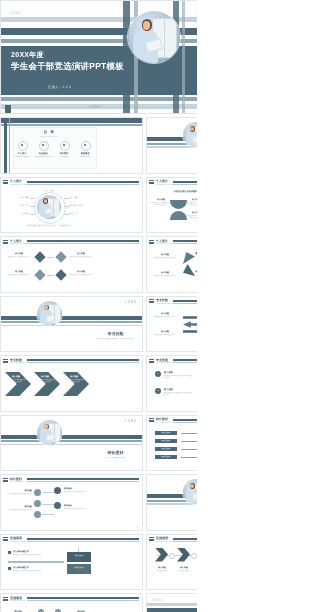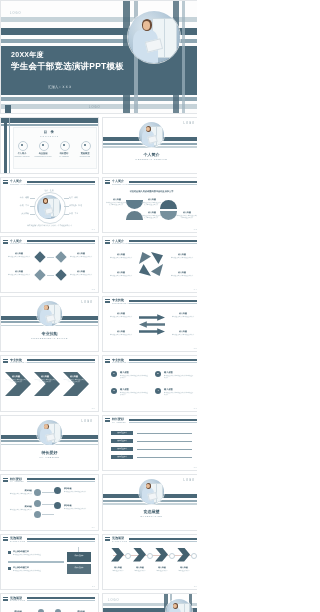--- a/index.html
+++ b/index.html
@@ -1,19 +1,19 @@
 <!DOCTYPE html>
 <html><head>
 <meta charset="utf-8">
 <style>
   html,body{margin:0;padding:0;background:#ffffff;}
   body{width:197px;height:612px;overflow:hidden;font-family:"Liberation Sans","DejaVu Sans",sans-serif;}
   .deck{width:197px;height:612px;display:flex;flex-direction:column;gap:3px;background:#fff;}
   .row{display:flex;gap:3px;width:197px;}
-  .slide{position:relative;width:97px;height:54.5px;background:#fff;border:0.5px solid #e3e6e9;overflow:hidden;flex:none;}
+  .slide{position:relative;width:97px;height:54.5px;background:#fff;border:0.5px solid #e3e6e9;overflow:hidden;flex:none;padding-left:44px;}
   .slide.full{width:197px;height:112px;}
   
   .t-bg{position:absolute;inset:0;background:#fdfdfd;}
   .hbar{position:absolute;background:#4a6878;}
   .hbar.light{background:#8fa7b3;}
   .hbar.pale{background:#c6d3d9;}
   .vbar{position:absolute;background:#4a6878;}
   .vbar.light{background:#9db2bd;}
   .photo{position:absolute;border-radius:50%;overflow:hidden;background:
       radial-gradient(circle at 35% 30%, #dbe6ee 0%, #b9cddc 40%, #8fa9bd 100%);

